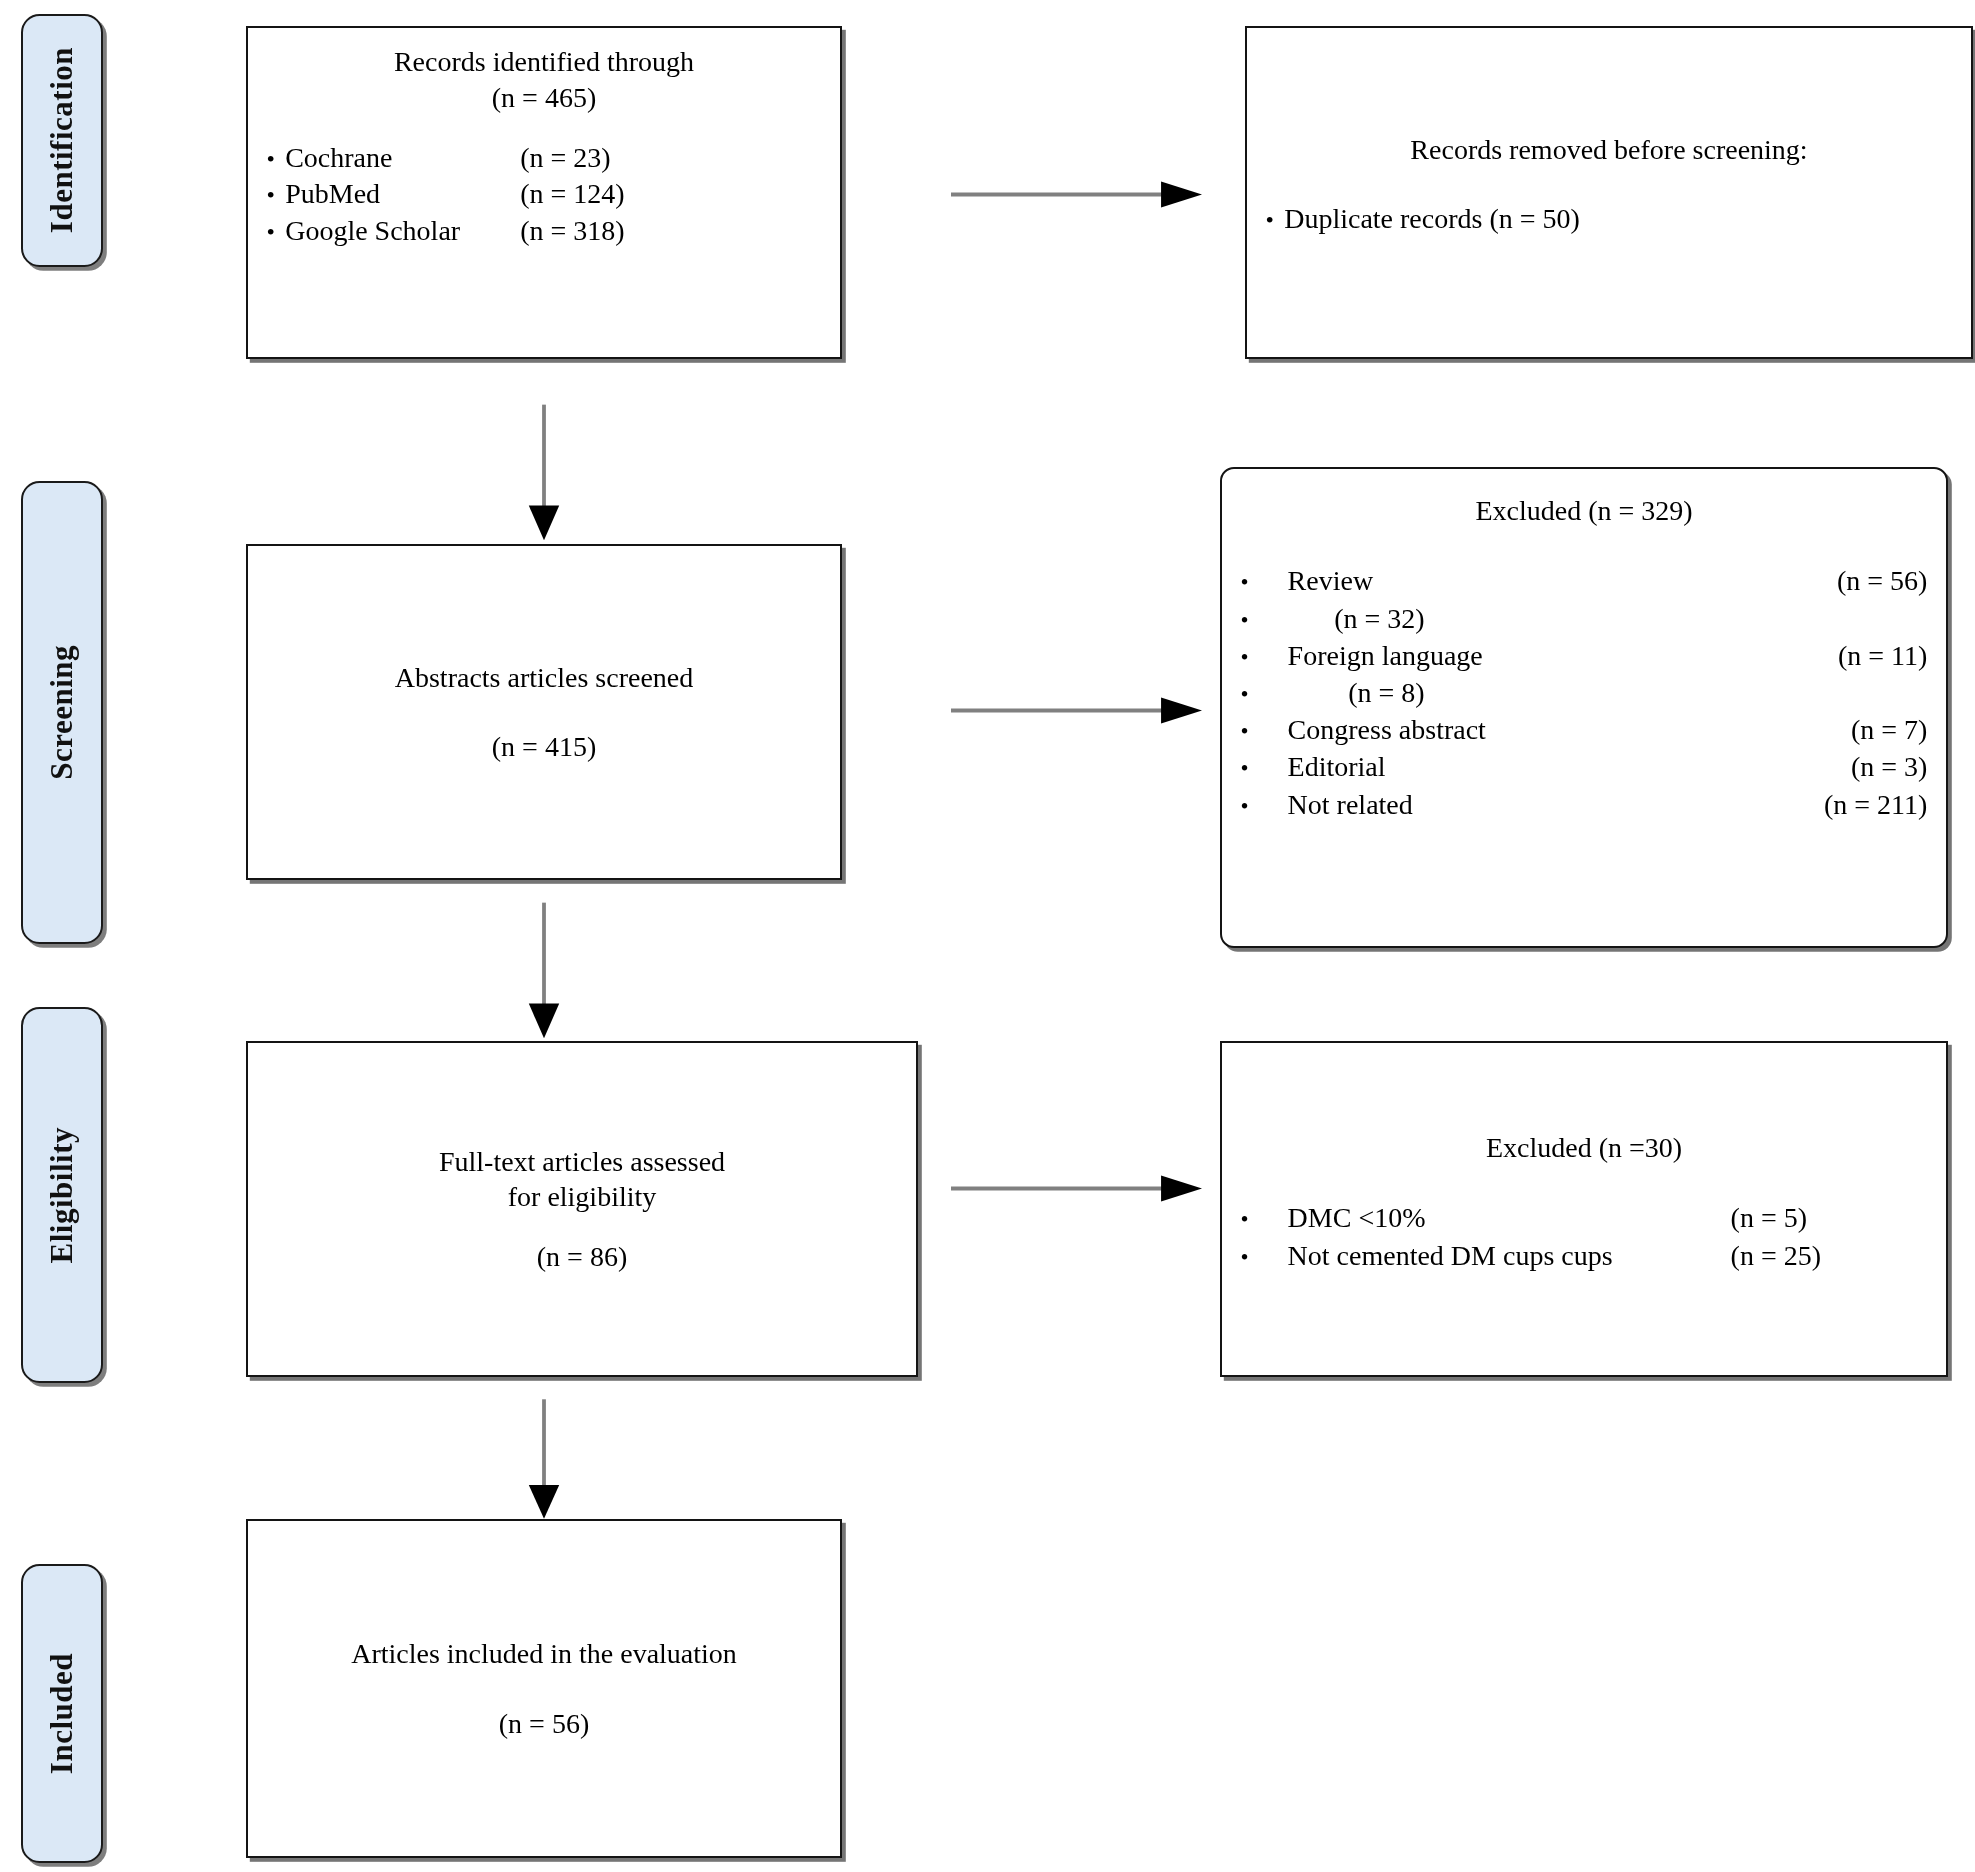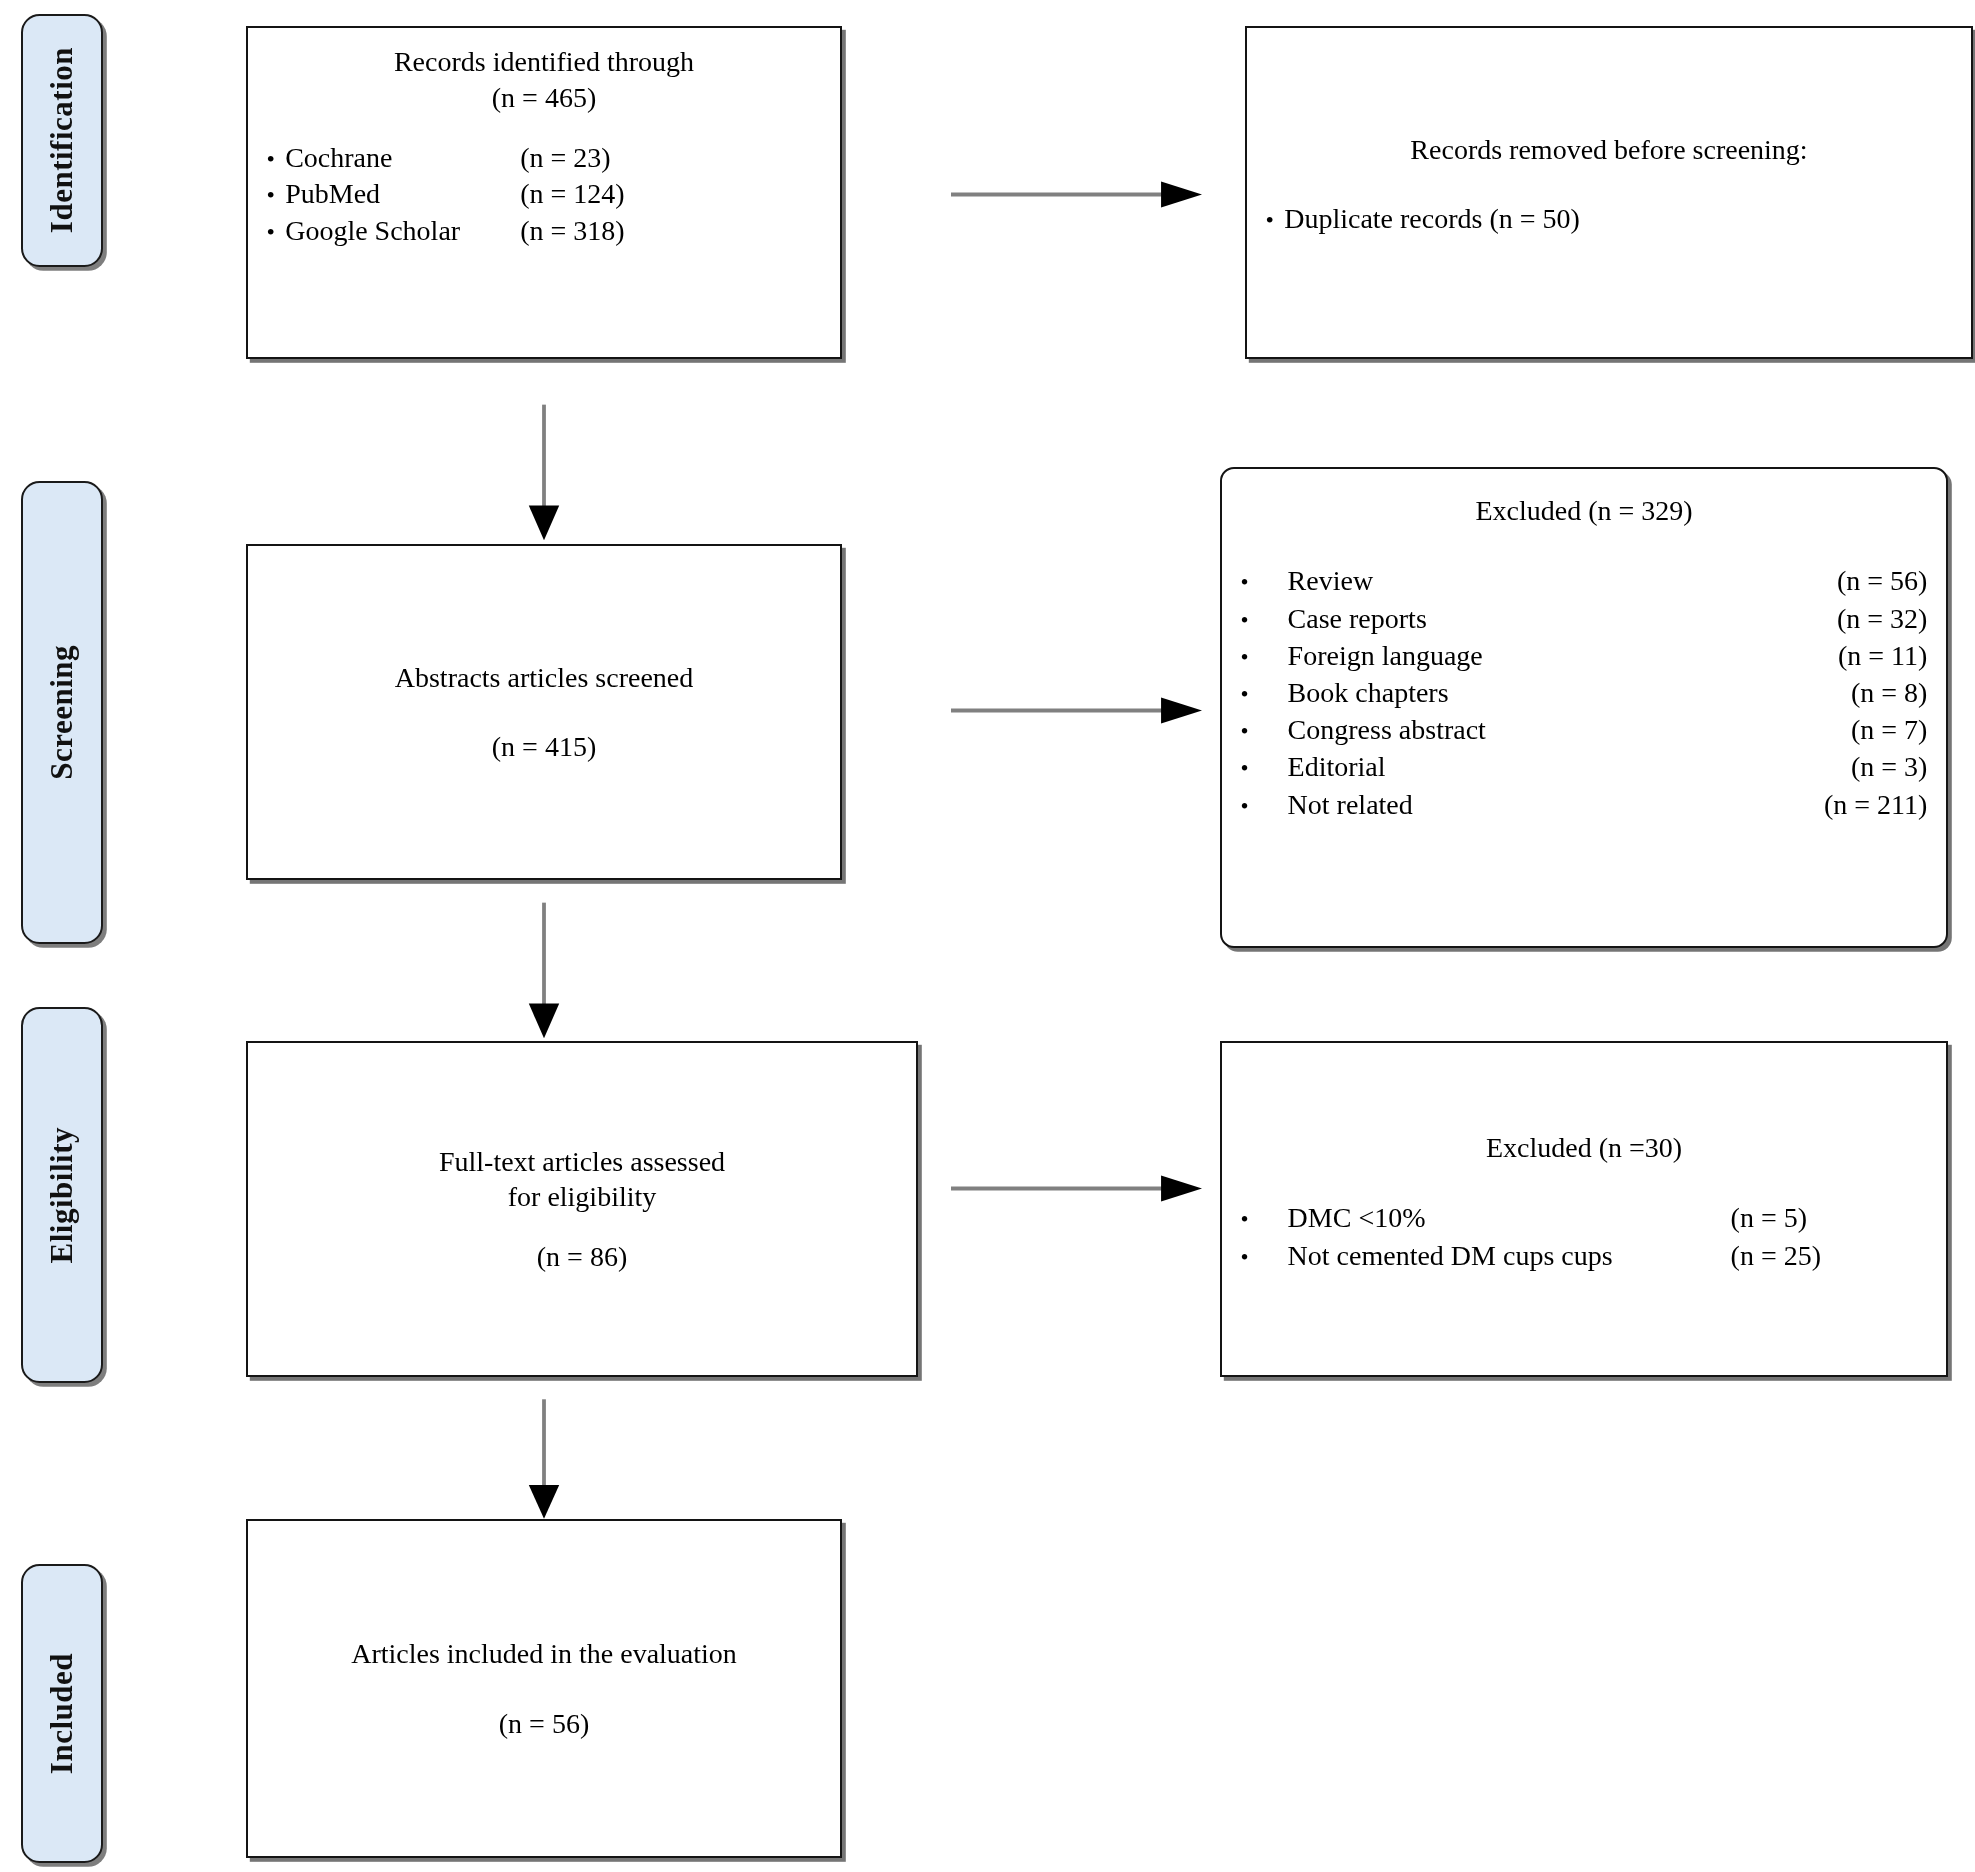--- a/index.html
+++ b/index.html
@@ -186,31 +186,29 @@
     <p class="box-title">Excluded (n = 329)</p>
     <div class="gap-lg"></div>
     <ul class="exlist">
       <li>
         <span class="bdot">•</span>
         <span class="blabel">Review</span>
         <span class="bnum">(n = 56)</span>
       </li>
       <li>
         <span class="bdot">•</span>
-        <span class="blabel">Case reports</span>
         <span class="bnum">(n = 32)</span>
       </li>
       <li>
         <span class="bdot">•</span>
         <span class="blabel">Foreign language</span>
         <span class="bnum">(n = 11)</span>
       </li>
       <li>
         <span class="bdot">•</span>
-        <span class="blabel">Book chapters</span>
         <span class="bnum">(n = 8)</span>
       </li>
       <li>
         <span class="bdot">•</span>
         <span class="blabel">Congress abstract</span>
         <span class="bnum">(n = 7)</span>
       </li>
       <li>
         <span class="bdot">•</span>
         <span class="blabel">Editorial</span>

